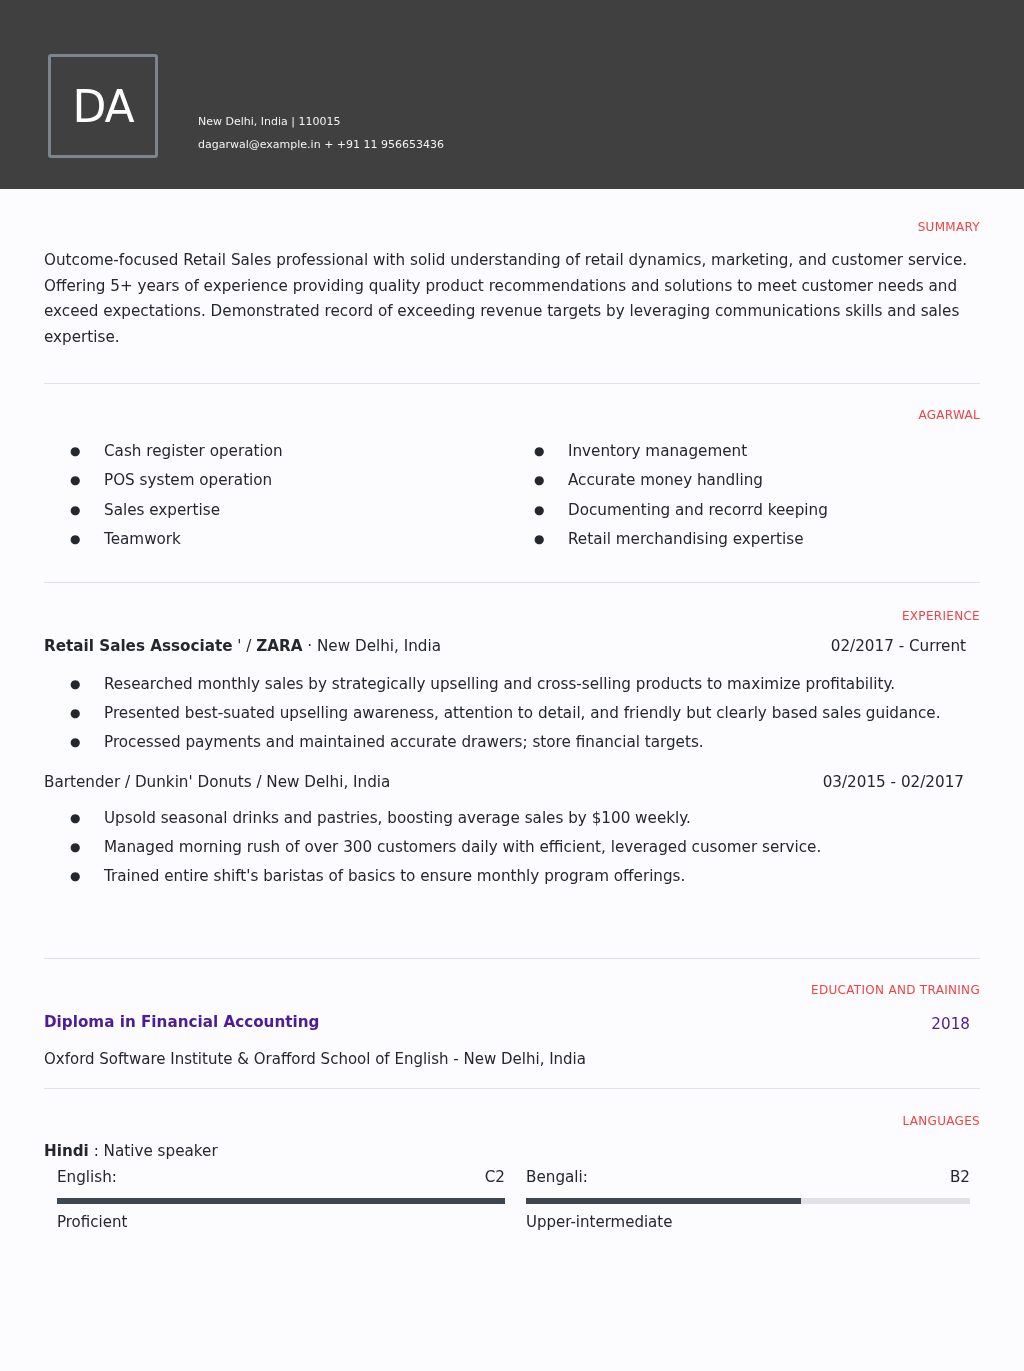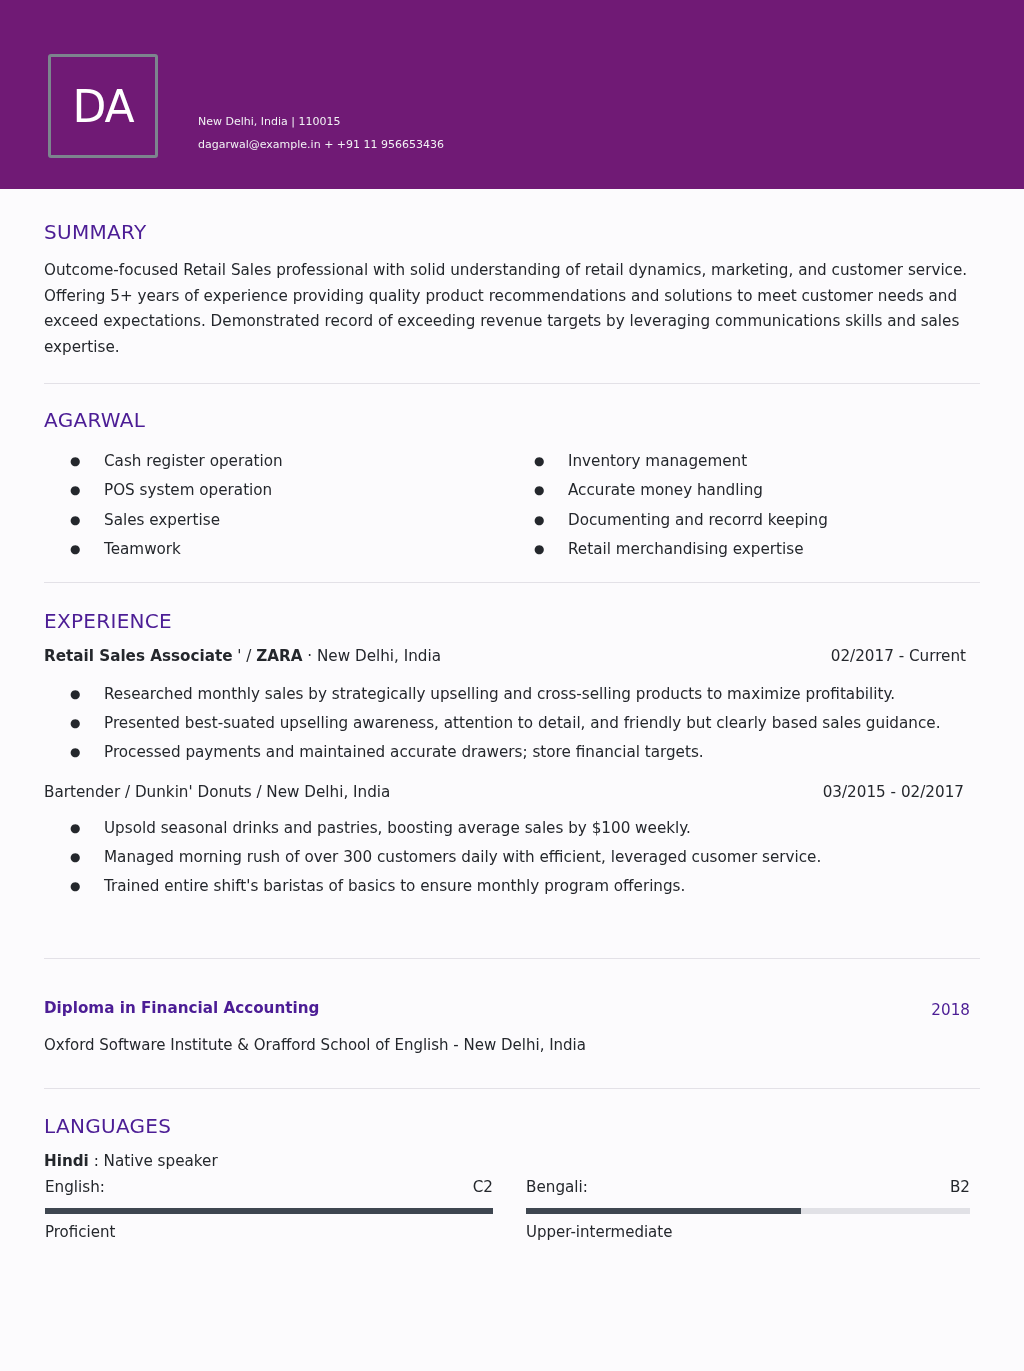--- a/index.html
+++ b/index.html
@@ -28,22 +28,23 @@
       white-space: nowrap;
     }
     .contact1, .contact2 {
       position: absolute; left: 198px; color: #f2f3f5; font-size: 11px; white-space: nowrap;
     }
     .contact1 { top: 115px; }
     .contact2 { top: 138px; }
 
     .section { position: absolute; left: 44px; width: 936px; }
     .sec-title {
-      font-size: 20px; color: #4c1d95; letter-spacing: 0.3px;
+      font-size: 12px; color: #ef4444; letter-spacing: 0.3px;
       font-family: "DejaVu Sans", sans-serif;
+      text-align: right;
     }
     .divider { position: absolute; left: 44px; width: 936px; height: 1px; background: #e3e1e7; }
 
     .summary-text {
       margin-top: 14px; font-size: 15.2px; line-height: 25.5px; color: #24272c; width: 930px;
     }
 
     .skills-grid { position: relative; height: 120px; margin-top: 14px; }
     .skill-col { position: absolute; top: 0; }
     .skill-col.left { left: 26px; }
@@ -60,32 +61,32 @@
     .jb .txt { width: 850px; }
 
     .edu-head { position: relative; height: 24px; font-size: 15.2px; font-weight: bold; color: #4c1d95; }
     .edu-year { position: absolute; right: 10px; top: 2px; font-weight: normal; }
     .edu-school { font-size: 15px; color: #24272c; margin-top: 13px; }
 
     .lang-native { font-size: 15.2px; color: #24272c; margin-top: 14px; }
     .lang-native b { font-weight: bold; }
     .lang-row { position: relative; height: 70px; margin-top: 8px; }
     .lang-item { position: absolute; top: 0; width: 446px; }
-    .lang-item.l { left: 1px; width: 448px; }
+    .lang-item.l { left: 13px; width: 448px; }
     .lang-item.r { left: 482px; width: 444px; }
     .lang-top { position: relative; height: 22px; font-size: 15.2px; color: #24272c; }
     .lang-level { position: absolute; right: 0; top: 0; }
     .bar-track { margin-top: 8px; height: 6px; background: #e1e1e6; }
     .bar-fill { height: 6px; background: #3e4650; }
     .lang-desc { margin-top: 9px; font-size: 15px; color: #24272c; }
   </style>
 </head>
 <body>
 
-<div class="header" style="background: #701a75;">
+<div class="header" style="background: #404040;">
   <div class="monogram">DA</div>
   <div class="contact1">New Delhi, India | 110015</div>
   <div class="contact2">dagarwal@example.in + +91 11 956653436</div>
 </div>
 
 <div class="section" style="top:220px;">
   <div class="sec-title">SUMMARY</div>
   <div class="summary-text">Outcome-focused Retail Sales professional with solid understanding of retail dynamics, marketing, and customer service. Offering 5+ years of experience providing quality product recommendations and solutions to meet customer needs and exceed expectations. Demonstrated record of exceeding revenue targets by leveraging communications skills and sales expertise.</div>
 </div>
 <div class="divider" style="top:383px;"></div>
@@ -174,20 +175,21 @@
       <div class="jb">
           <span class="bullet">●</span>
           <span class="txt">Trained entire shift's baristas of basics to ensure monthly program offerings.</span>
         </div>
     </div>
   </div>
 </div>
 <div class="divider" style="top:958px;"></div>
 
 <div class="section" style="top:983px;">
+  <div class="sec-title">EDUCATION AND TRAINING</div>
   <div class="edu-head" style="margin-top:16px;">
     <span>Diploma in Financial Accounting</span>
     <span class="edu-year">2018</span>
   </div>
   <div class="edu-school">Oxford Software Institute &amp; Orafford School of English - New Delhi, India</div>
 </div>
 <div class="divider" style="top:1088px;"></div>
 
 <div class="section" style="top:1114px;">
   <div class="sec-title">LANGUAGES</div>

